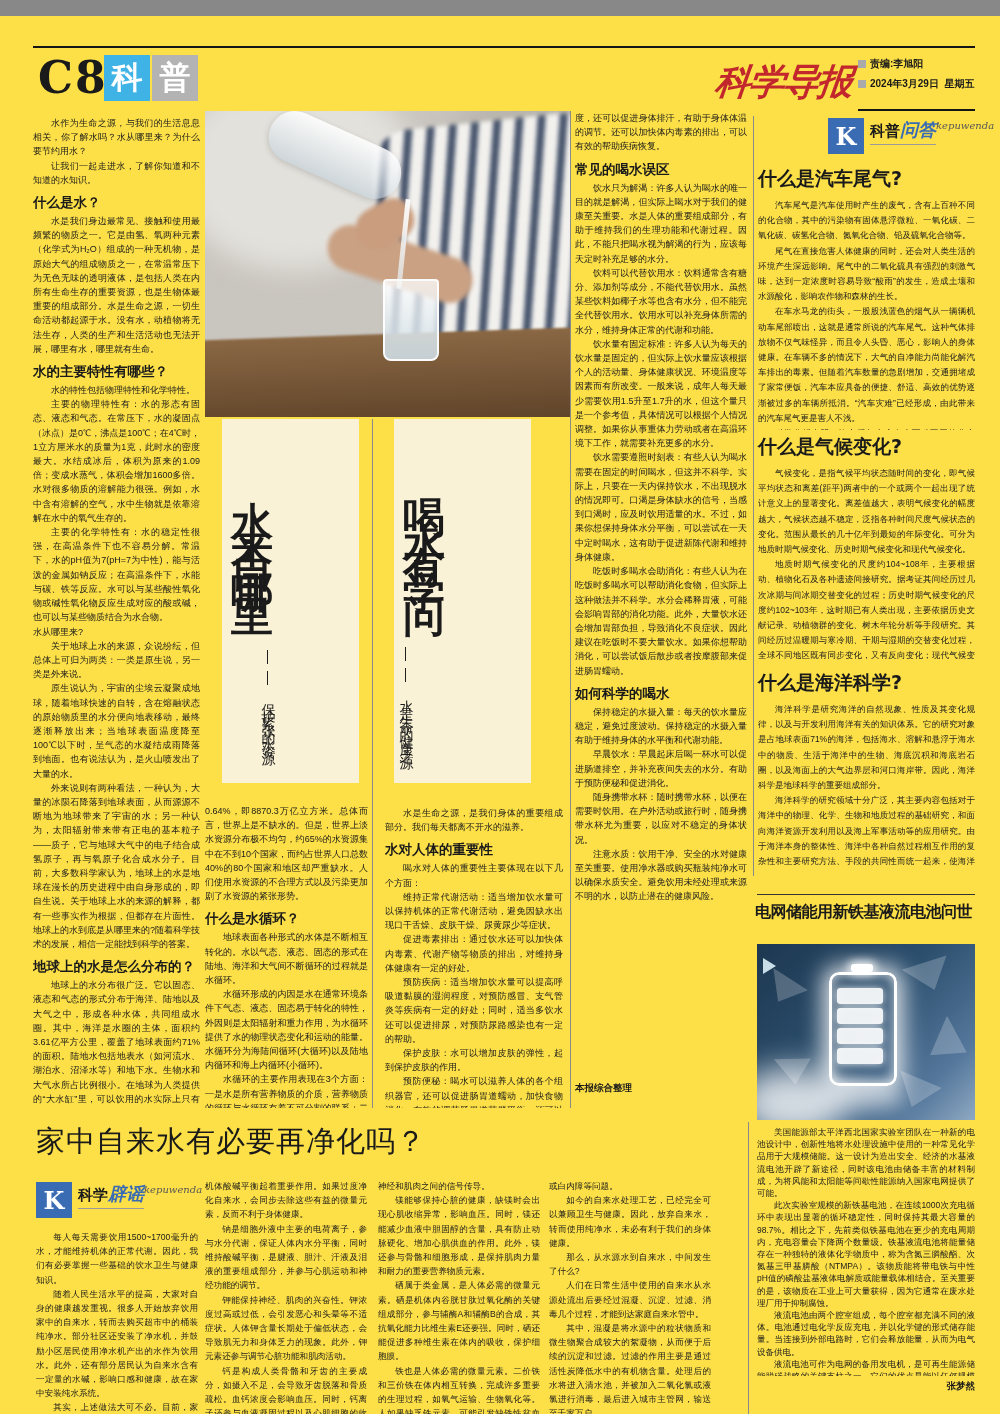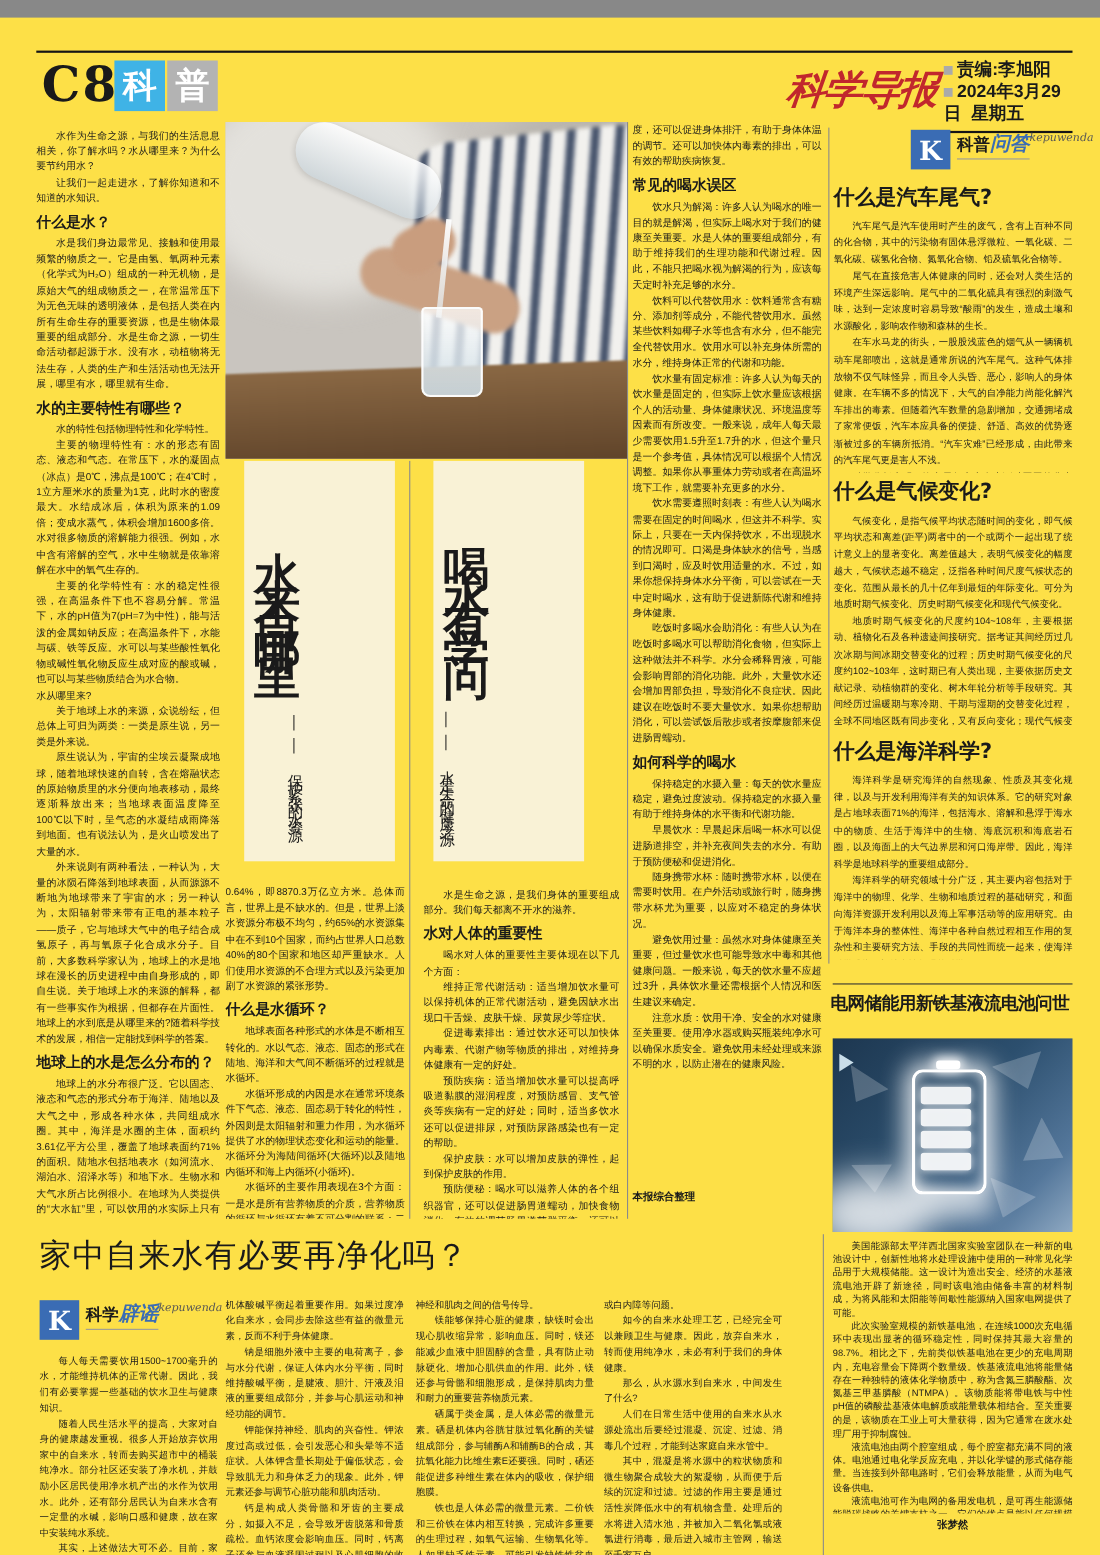--- a/index.html
+++ b/index.html
@@ -9,22 +9,22 @@
   .rule{background:#151515;}
   
   #top-rule{left:33px;top:30px;width:942px;height:2px;}
   #page-num{left:38px;top:36px;font-family:"DejaVu Serif",serif;font-size:44px;font-weight:bold;letter-spacing:2px;}
   .sec-blk{width:46px;height:46px;display:flex;align-items:center;justify-content:center;
            color:#fff;font-size:31px;font-weight:bold;font-family:"DejaVu Sans",sans-serif;}
   #sec-blk1{left:104px;top:39px;background:#3fb3e6;}
   #sec-blk2{left:152px;top:39px;background:#b3b3b3;}
   #masthead{left:715px;top:42px;width:145px;font-family:"DejaVu Serif",serif;font-size:36px;font-weight:bold;
             font-style:italic;color:#c1272d;transform:skewX(-6deg);letter-spacing:-2px;white-space:nowrap;}
-  #pub-info{left:858px;top:38px;width:117px;font-size:16px;font-weight:bold;line-height:20px;
-            border-bottom:2px solid #151515;padding-bottom:5px;}
+  #pub-info{left:858px;top:38px;width:117px;font-size:10px;font-weight:bold;line-height:20px;
+            border-bottom:2px solid #151515;padding-bottom:15px;}
   .sq{display:inline-block;width:8px;height:8px;background:#aaa;margin-right:4px;vertical-align:middle;}
   
   .col{position:absolute;overflow:hidden;text-align:justify;}
   .body-main{font-size:9px;line-height:14.2px;}
   .body-side{font-size:8.5px;line-height:15.2px;}
   .body-bat{font-size:8.5px;line-height:12.2px;}
   .body-bot{font-size:8.6px;line-height:14.2px;}
   .it{margin:0;}
   .it-p{text-indent:2em;}
   .it-cont,.it-line{text-indent:0;}
@@ -86,21 +86,21 @@
   .shard{position:absolute;background:rgba(255,255,255,.22);clip-path:polygon(0 0,100% 30%,40% 100%);}
   #bat-glow{position:absolute;left:72px;top:28px;width:62px;height:108px;border:3px solid #fff;border-radius:10px;
             box-shadow:0 0 22px 6px rgba(255,255,255,.85), inset 0 0 14px rgba(255,255,255,.8);}
   #bat-cap{position:absolute;left:94px;top:20px;width:22px;height:8px;background:#fff;border-radius:3px;box-shadow:0 0 10px 3px rgba(255,255,255,.9);}
   .bat-seg{position:absolute;left:80px;width:46px;height:16px;background:rgba(255,255,255,.92);border-radius:3px;box-shadow:0 0 8px rgba(255,255,255,.9);}
   #bat-reflect{position:absolute;left:58px;top:140px;width:92px;height:26px;background:rgba(255,255,255,.5);border-radius:50%;filter:blur(10px);}
   #bat-burst{position:absolute;left:-20px;bottom:-18px;width:110px;height:70px;background:rgba(255,255,255,.8);border-radius:50%;filter:blur(16px);}
   #play-tri{position:absolute;left:6px;top:14px;width:0;height:0;border-left:13px solid rgba(220,240,250,.9);
             border-top:8px solid transparent;border-bottom:8px solid transparent;}
   #bat-items{left:757px;top:1110px;width:218px;height:250px;}
-  #bat-byline{left:757px;top:1364px;width:218px;text-align:center;font-weight:bold;font-size:9.5px;}
+  #bat-byline{left:757px;top:1364px;width:218px;text-align:right;font-weight:bold;font-size:9.5px;}
   
   #purify-headline{left:36px;top:1106px;width:640px;font-size:29px;font-weight:normal;letter-spacing:1px;
                    font-family:"DejaVu Sans",sans-serif;white-space:nowrap;}
   #pcol1{left:36px;top:1214px;width:162px;height:198px;}
   #pcol2{left:205px;top:1163px;width:162px;height:249px;}
   #pcol3{left:378px;top:1163px;width:162px;height:249px;}
   #pcol4{left:549px;top:1163px;width:162px;height:249px;}
 </style>
 </head>
 <body>
@@ -180,21 +180,20 @@
       <div class="it it-h">常见的喝水误区</div>
       <div class="it it-p">饮水只为解渴：许多人认为喝水的唯一目的就是解渴，但实际上喝水对于我们的健康至关重要。水是人体的重要组成部分，有助于维持我们的生理功能和代谢过程。因此，不能只把喝水视为解渴的行为，应该每天定时补充足够的水分。</div>
       <div class="it it-p">饮料可以代替饮用水：饮料通常含有糖分、添加剂等成分，不能代替饮用水。虽然某些饮料如椰子水等也含有水分，但不能完全代替饮用水。饮用水可以补充身体所需的水分，维持身体正常的代谢和功能。</div>
       <div class="it it-p">饮水量有固定标准：许多人认为每天的饮水量是固定的，但实际上饮水量应该根据个人的活动量、身体健康状况、环境温度等因素而有所改变。一般来说，成年人每天最少需要饮用1.5升至1.7升的水，但这个量只是一个参考值，具体情况可以根据个人情况调整。如果你从事重体力劳动或者在高温环境下工作，就需要补充更多的水分。</div>
       <div class="it it-p">饮水需要遵照时刻表：有些人认为喝水需要在固定的时间喝水，但这并不科学。实际上，只要在一天内保持饮水，不出现脱水的情况即可。口渴是身体缺水的信号，当感到口渴时，应及时饮用适量的水。不过，如果你想保持身体水分平衡，可以尝试在一天中定时喝水，这有助于促进新陈代谢和维持身体健康。</div>
       <div class="it it-p">吃饭时多喝水会助消化：有些人认为在吃饭时多喝水可以帮助消化食物，但实际上这种做法并不科学。水分会稀释胃液，可能会影响胃部的消化功能。此外，大量饮水还会增加胃部负担，导致消化不良症状。因此建议在吃饭时不要大量饮水。如果你想帮助消化，可以尝试饭后散步或者按摩腹部来促进肠胃蠕动。</div>
       <div class="it it-h">如何科学的喝水</div>
       <div class="it it-p">保持稳定的水摄入量：每天的饮水量应稳定，避免过度波动。保持稳定的水摄入量有助于维持身体的水平衡和代谢功能。</div>
       <div class="it it-p">早晨饮水：早晨起床后喝一杯水可以促进肠道排空，并补充夜间失去的水分。有助于预防便秘和促进消化。</div>
       <div class="it it-p">随身携带水杯：随时携带水杯，以便在需要时饮用。在户外活动或旅行时，随身携带水杯尤为重要，以应对不稳定的身体状况。</div>
-      <div class="it it-p">避免饮用过量：虽然水对身体健康至关重要，但过量饮水也可能导致水中毒和其他健康问题。一般来说，每天的饮水量不应超过3升，具体饮水量还需根据个人情况和医生建议来确定。</div>
       <div class="it it-p">注意水质：饮用干净、安全的水对健康至关重要。使用净水器或购买瓶装纯净水可以确保水质安全。避免饮用未经处理或来源不明的水，以防止潜在的健康风险。</div>
     </div>
   <div class="abs" id="main-credit">本报综合整理</div>
 
   <div class="vdiv" id="div1"></div>
   <div class="vdiv" id="div2"></div>
   <div class="vdiv" id="div3"></div>
   <div class="vdiv" id="div4"></div>
 
   <div class="logo-box" id="qa-logo">

